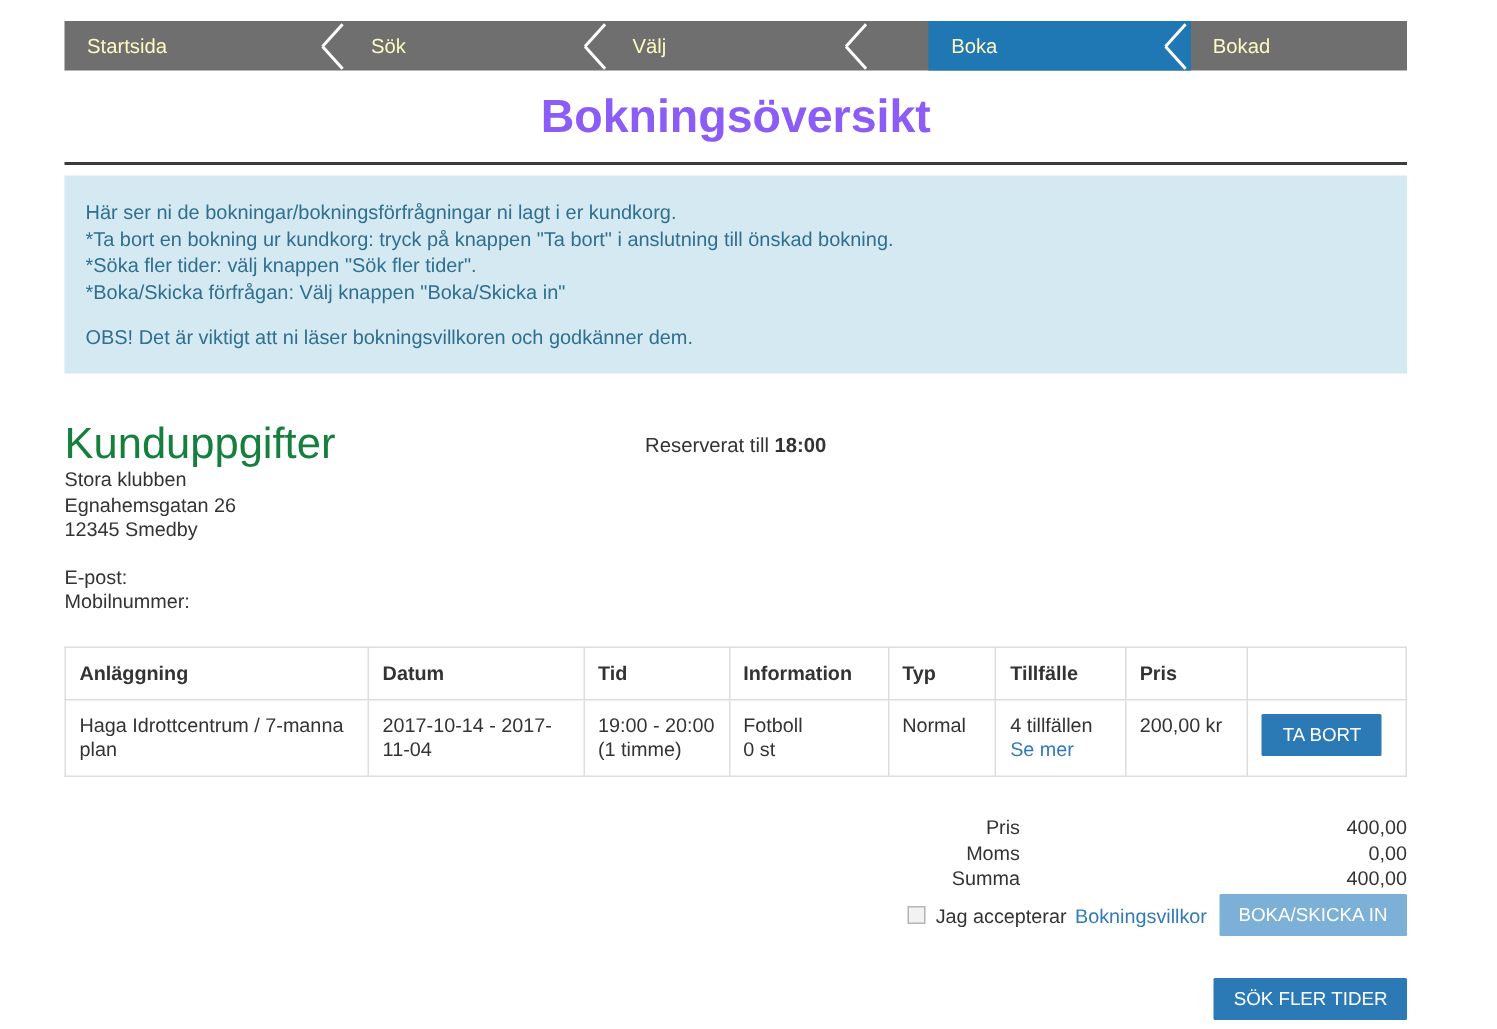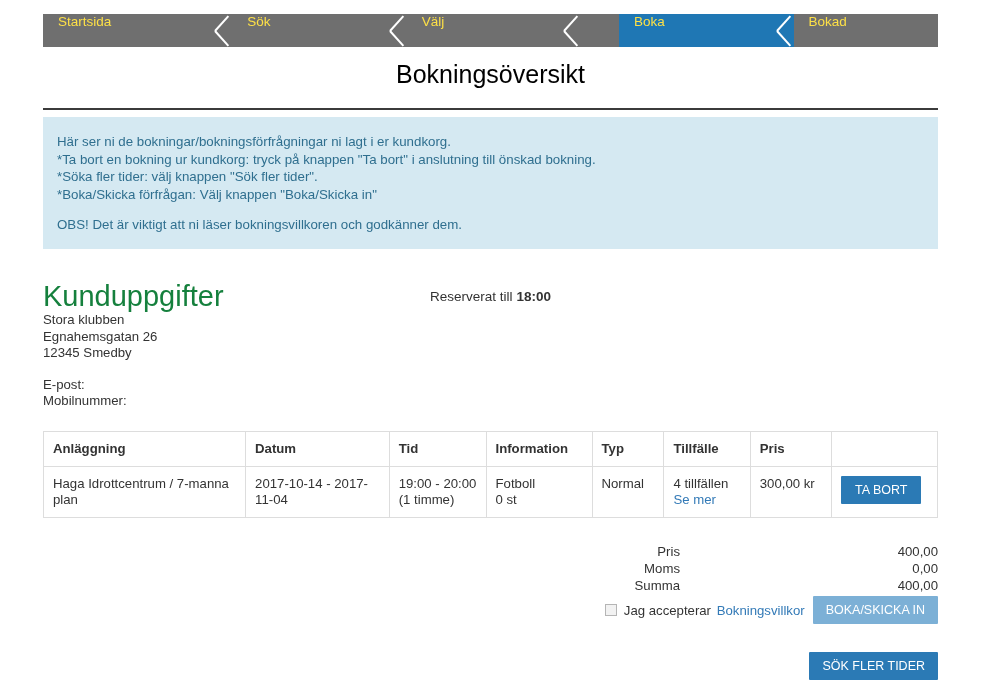--- a/index.html
+++ b/index.html
@@ -22,22 +22,22 @@
     top: 14px;
     width: 895px;
     height: 33px;
     background: #6f6f6f;
     display: flex;
     align-items: stretch;
   }
   .step {
     position: relative;
     display: flex;
-    align-items: flex-start;
-    color: #fde047;
+    align-items: center;
+    color: #fef9c3;
     font-size: 13.5px;
     padding-left: 15px;
     box-sizing: border-box;
   }
   .step-0 { width: 190px; }
   .step-1 { width: 175px; }
   .step-2 { width: 175px; }
   .step-3 { width: 175px; margin-left: 38px; }
   .step-4 { width: 145px; }
 
@@ -74,23 +74,23 @@
     margin-top: -1px;
   }
 
   
   .page-title {
     position: absolute;
     left: 43px;
     top: 60px;
     width: 895px;
     text-align: center;
-    font-size: 25px;
-    font-weight: normal;
-    color: #000000;
+    font-size: 31px;
+    font-weight: bold;
+    color: #8b5cf6;
     margin: 0;
   }
   .title-rule {
     position: absolute;
     left: 43px;
     top: 108px;
     width: 895px;
     height: 0;
     border-top: 2px solid #3b3b3b;
   }
@@ -329,21 +329,21 @@
       </td>
       <td>
         <div>Fotboll</div>
         <div>0 st</div>
       </td>
       <td>Normal</td>
       <td>
         <div>4 tillfällen</div>
         <a class="link" href="#">Se mer</a>
       </td>
-      <td>300,00 kr</td>
+      <td>200,00 kr</td>
       <td class="cell-action">
         <button class="btn btn-remove">TA BORT</button>
       </td>
     </tr>
   </tbody>
 </table>
 
 <div class="summary">
   <div class="summary-row">
     <span class="s-label">Pris</span>

